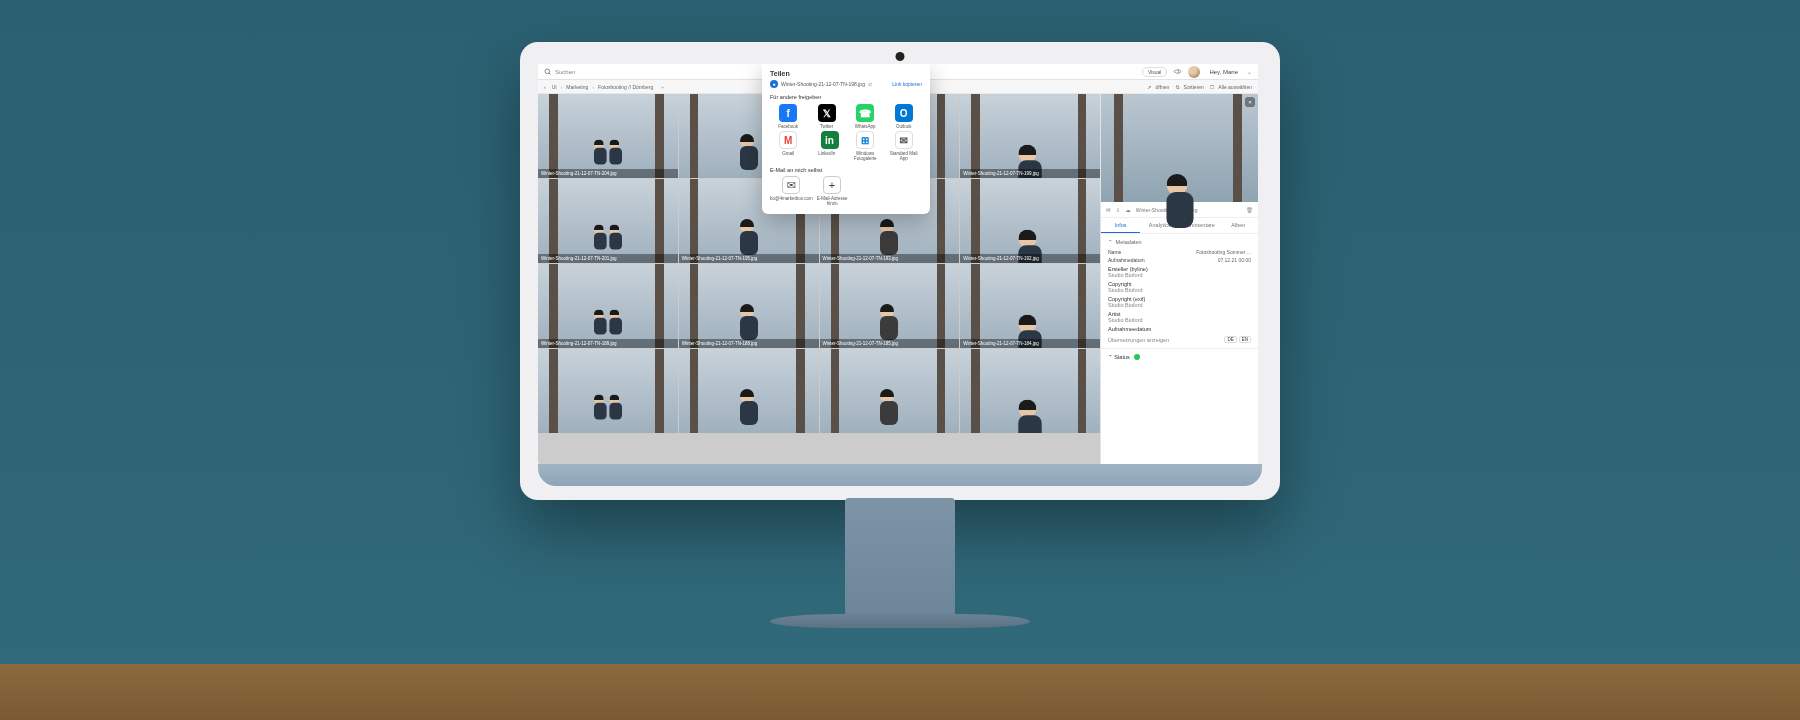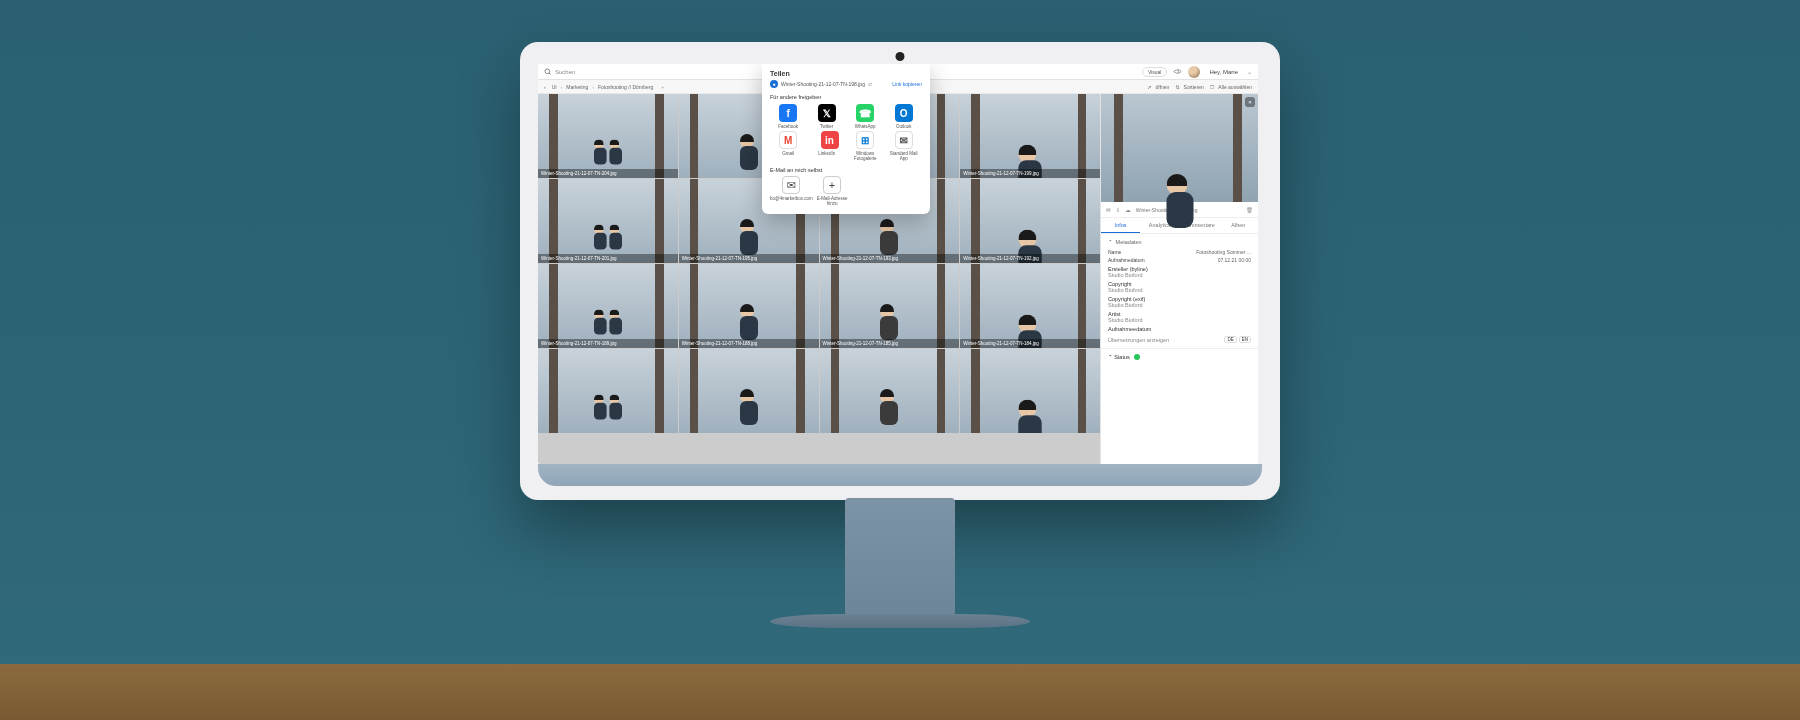--- a/index.html
+++ b/index.html
@@ -67,21 +67,21 @@
 .dialog { position:absolute; top:0; left:224px; width:168px; background:#fff; border-radius:0 0 6px 6px; box-shadow:0 8px 22px rgba(0,0,0,.25); padding:6px 8px 8px; z-index:5; }
 .dlg-title { font-size:7px; font-weight:600; margin-bottom:3px; }
 .dlg-file { display:flex; align-items:center; gap:3px; font-size:5px; color:#555; }
 .dlg-file .ficon { width:8px; height:8px; border-radius:50%; background:#1a6fd6; color:#fff; text-align:center; line-height:8px; font-size:5px; }
 .dlg-file .cp { color:#1a6fd6; margin-left:auto; }
 .dlg-sub { font-size:5.5px; margin:6px 0 4px; font-weight:500; }
 .share-grid { display:grid; grid-template-columns:repeat(4,1fr); gap:2px; }
 .share-it { text-align:center; font-size:4.5px; color:#555; }
 .share-ic { width:18px; height:18px; margin:0 auto 2px; border-radius:4px; display:flex; align-items:center; justify-content:center; font-size:10px; font-weight:700; color:#fff; }
 .fb { background:#1877f2; } .tw { background:#000; } .wa { background:#25d366; } .ol { background:#0078d4; }
-.gm { background:#fff; border:1px solid #ddd; color:#ea4335; } .li { background:#ef4444;margin-left:12px; } .wf { background:#fff; border:1px solid #ddd; color:#0078d4; } .sm { background:#fff; border:1px solid #ddd; color:#555; }
+.gm { background:#fff; border:1px solid #ddd; color:#ea4335; } .li { background:#15803d;margin-left:12px; } .wf { background:#fff; border:1px solid #ddd; color:#0078d4; } .sm { background:#fff; border:1px solid #ddd; color:#555; }
 .dlg-sub2 { font-size:5.5px; margin:6px 0 3px; font-weight:500; }
 .mail-grid { display:grid; grid-template-columns:repeat(4,1fr); gap:2px; }
 .mail-ic { width:18px; height:18px; margin:0 auto 2px; border:1px solid #ccc; border-radius:4px; display:flex; align-items:center; justify-content:center; font-size:11px; color:#444; }
 
 svg { display:block; }
 </style>
 </head>
 <body>
 
 <div class="desk"></div>

